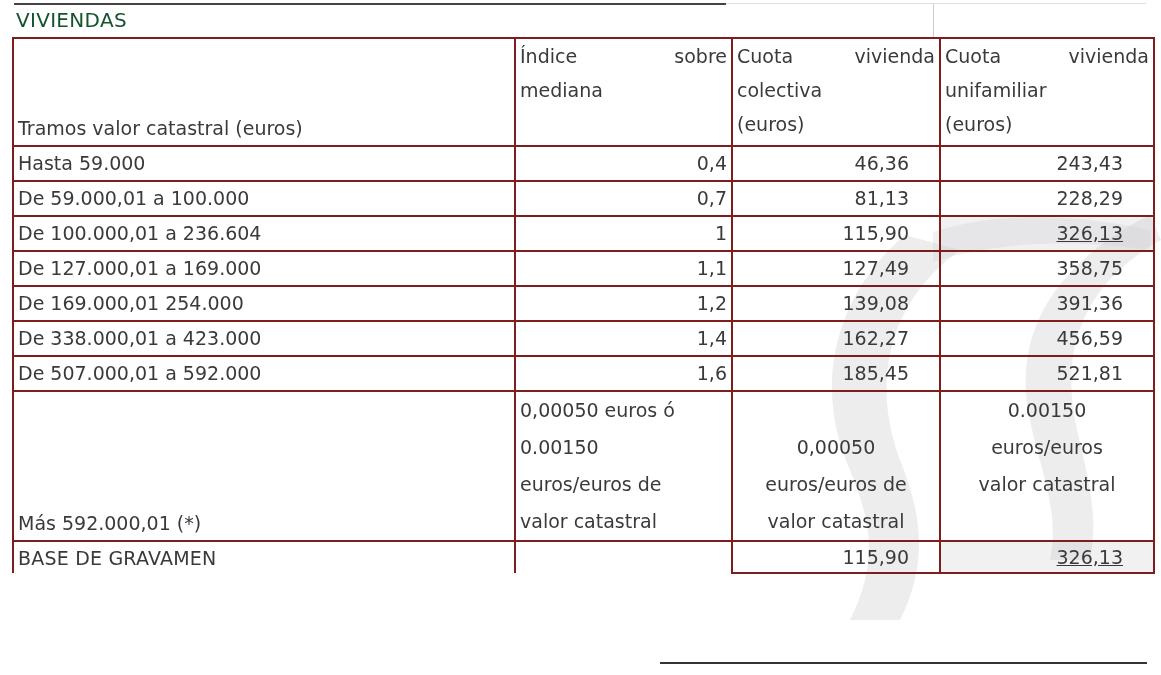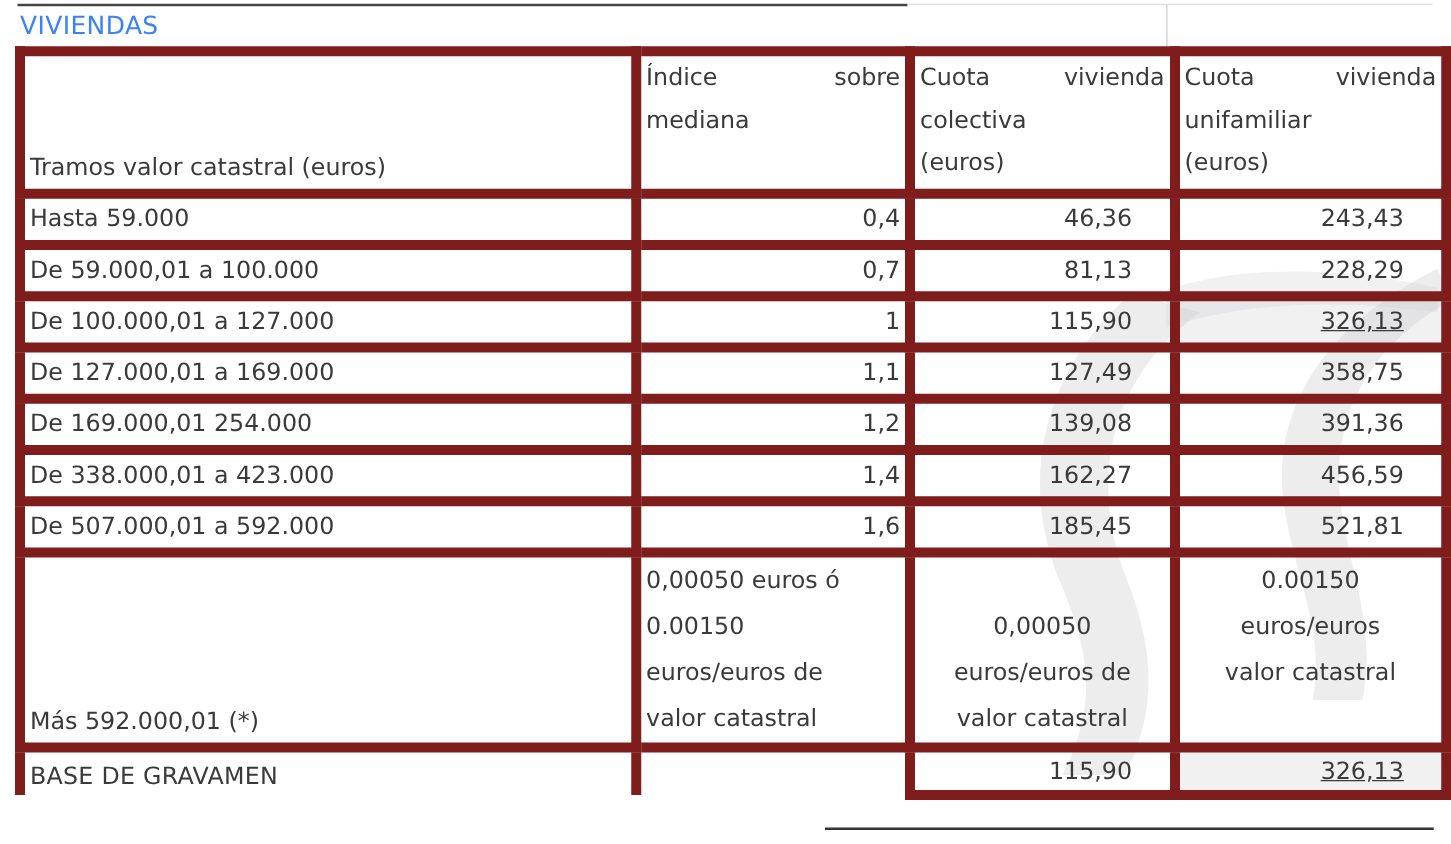--- a/index.html
+++ b/index.html
@@ -1,24 +1,24 @@
 <!DOCTYPE html>
 <html><head>
   <meta charset="utf-8">
   <style>
     html, body { margin: 0; padding: 0; background: #ffffff; }
     body { width: 1161px; height: 675px; position: relative; overflow: hidden;
            font-family: "DejaVu Sans", sans-serif; color: #333; }
     .watermark { position: absolute; left: 0; top: 0; width: 1161px; height: 675px; pointer-events: none; }
     .title-rule { position: absolute; left: 14px; top: 3px; width: 712px; height: 2px; background: #444; }
     .title-rule-right { position: absolute; left: 726px; top: 3px; width: 420px; height: 1px; background: #ddd; }
-    .title { position: absolute; left: 16px; top: 8px; font-size: 20px; letter-spacing: 0.3px; color: #3b82f6; }
+    .title { position: absolute; left: 16px; top: 8px; font-size: 20px; letter-spacing: 0.3px; color: #14532d; }
     .grey-col-line { position: absolute; left: 933px; top: 4px; width: 1px; height: 34px; background: #ccc; }
     table { position: absolute; left: 12px; top: 37px; border-collapse: collapse; table-layout: fixed; font-size: 19px; }
-    td { border: 8px solid #7f1d1d; padding: 0 4px; vertical-align: bottom; line-height: 34px; color: #3a3a3a; }
+    td { border: 2px solid #7f1d1d; padding: 0 4px; vertical-align: bottom; line-height: 34px; color: #3a3a3a; }
     .c1 { width: 492px; }
     .c2 { width: 207px; }
     .c3 { width: 198px; }
     .c4 { width: 204px; }
     .hdr td { height: 106px; line-height: 34px; }
     .hdr .top { vertical-align: top; }
     .spread { display: flex; justify-content: space-between; }
     .num { text-align: right; padding-right: 4px; }
     .num4 { text-align: right; padding-right: 30px; }
     .num3 { text-align: right; padding-right: 30px; }
@@ -81,21 +81,21 @@
     <td class="num3">46,36</td>
     <td class="num4">243,43</td>
   </tr>
   <tr class="row">
     <td>De 59.000,01 a 100.000</td>
     <td class="num">0,7</td>
     <td class="num3">81,13</td>
     <td class="num4">228,29</td>
   </tr>
   <tr class="row">
-    <td>De 100.000,01 a 127.000</td>
+    <td>De 100.000,01 a 236.604</td>
     <td class="num">1</td>
     <td class="num3">115,90</td>
     <td class="num4 shade">326,13</td>
   </tr>
   <tr class="row">
     <td>De 127.000,01 a 169.000</td>
     <td class="num">1,1</td>
     <td class="num3">127,49</td>
     <td class="num4">358,75</td>
   </tr>

